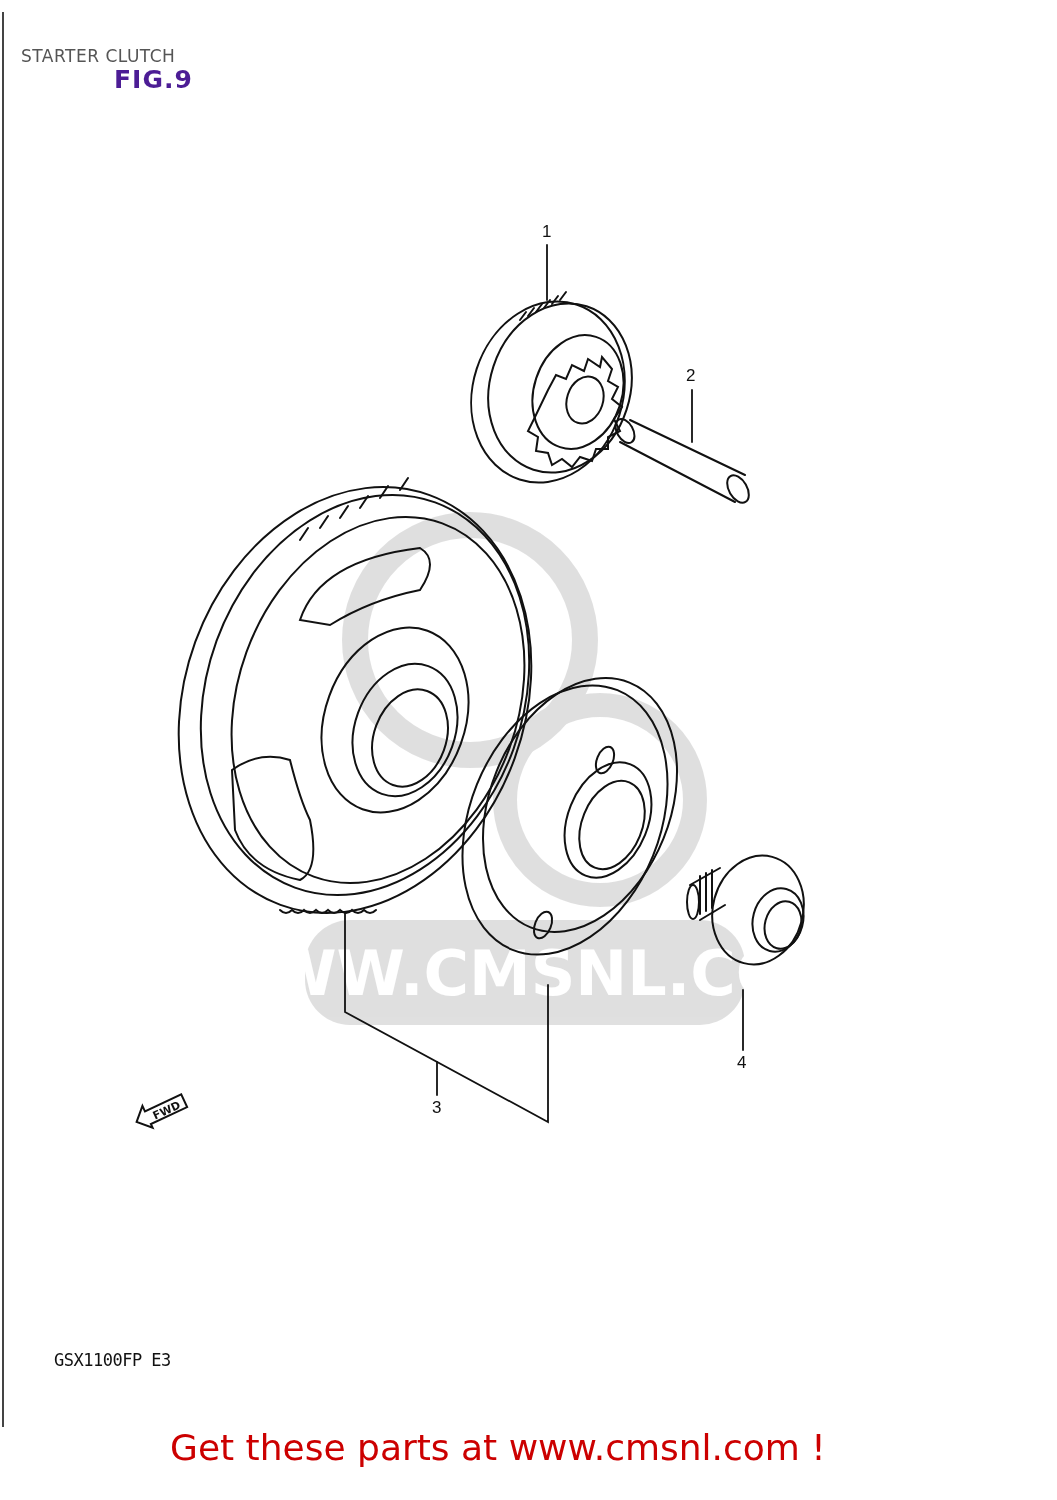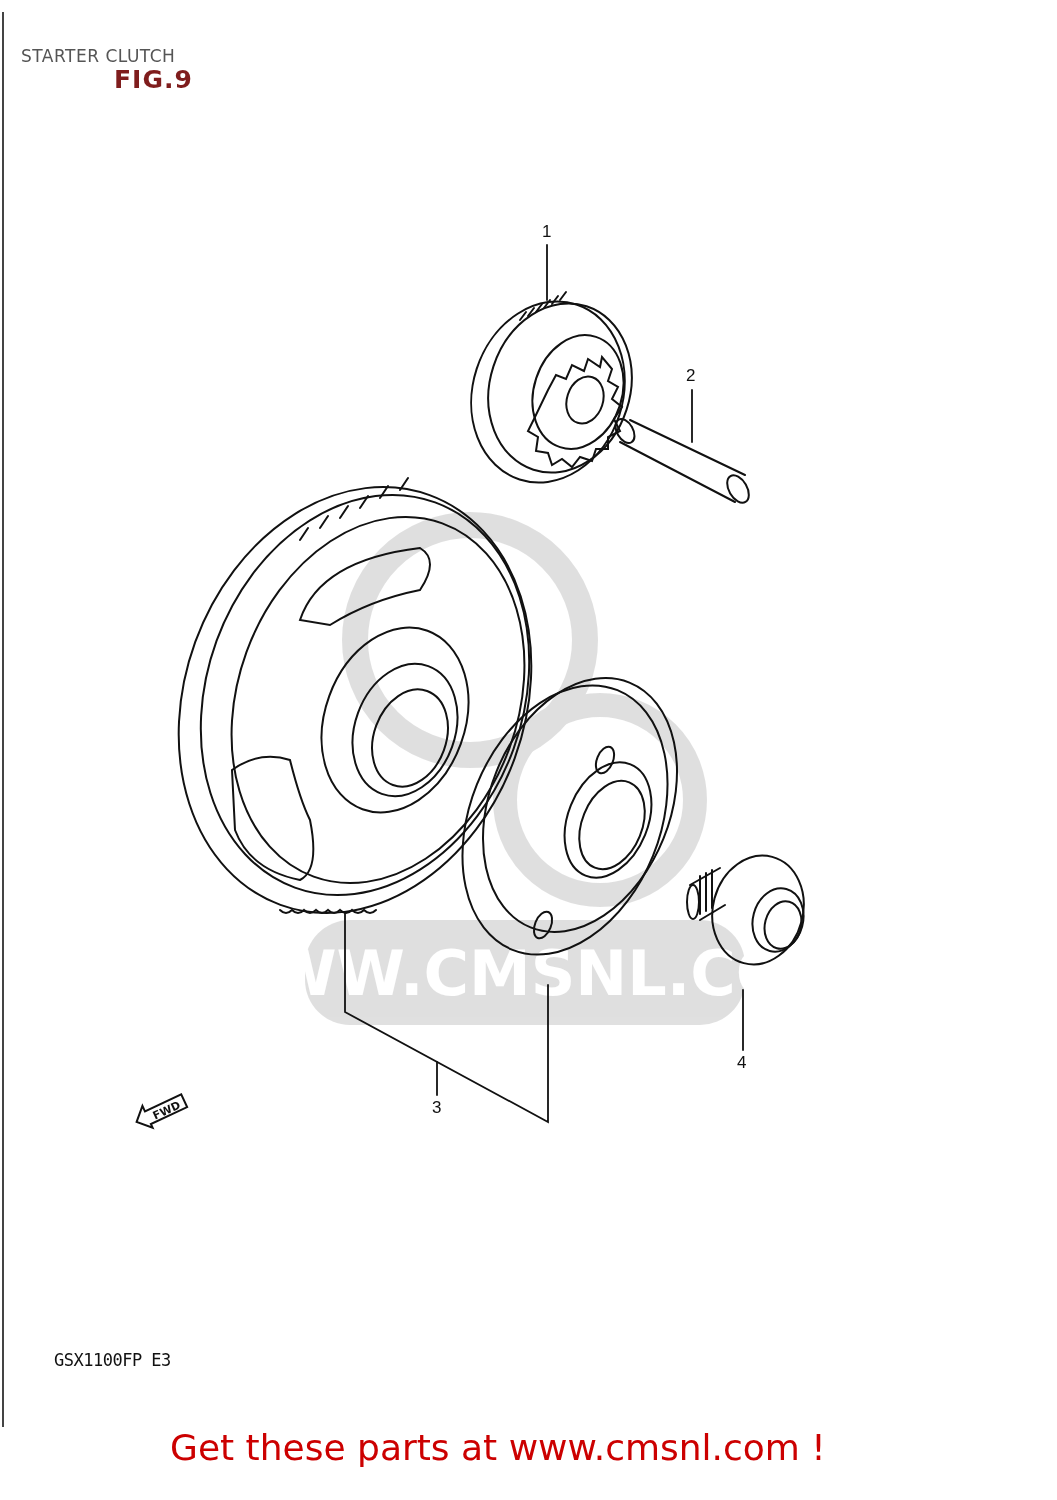--- a/index.html
+++ b/index.html
@@ -1,19 +1,19 @@
 <!DOCTYPE html>
 <html><head>
   <meta charset="utf-8">
   <style>
     html, body { margin: 0; padding: 0; background: #ffffff; }
     body { width: 1057px; height: 1500px; position: relative; overflow: hidden; font-family: "DejaVu Sans", sans-serif; }
     .left-rule { position: absolute; left: 2px; top: 12px; width: 2px; height: 1415px; background: #444; }
     .page-title { position: absolute; left: 21px; top: 14px; font-size: 17px; color: #555; letter-spacing: 0.5px; font-family: "DejaVu Sans", sans-serif; margin-top: 32px; }
-    .fig-label { position: absolute; left: 114px; top: 65px; font-size: 25px; font-weight: bold; color: #7f1d1d; font-family: "DejaVu Sans", sans-serif; letter-spacing: 1px; }
+    .fig-label { position: absolute; left: 114px; top: 65px; font-size: 25px; font-weight: bold; color: #4c1d95; font-family: "DejaVu Sans", sans-serif; letter-spacing: 1px; }
     .model-code { position: absolute; left: 54px; top: 1350px; font-size: 17px; color: #111; font-family: "DejaVu Sans Mono", monospace; letter-spacing: -0.5px; }
     .footer-cta { position: absolute; left: 170px; top: 1427px; font-size: 36px; color: #cc0000; font-family: "DejaVu Sans", sans-serif; white-space: nowrap; }
     .callout { position: absolute; font-size: 17px; color: #111; font-family: "Liberation Sans", sans-serif; }
     svg.diagram { position: absolute; left: 0; top: 0; }
     .fwd { position: absolute; left: 132px; top: 1090px; }
   </style>
 </head>
 <body>
 
 <div class="left-rule"></div>

